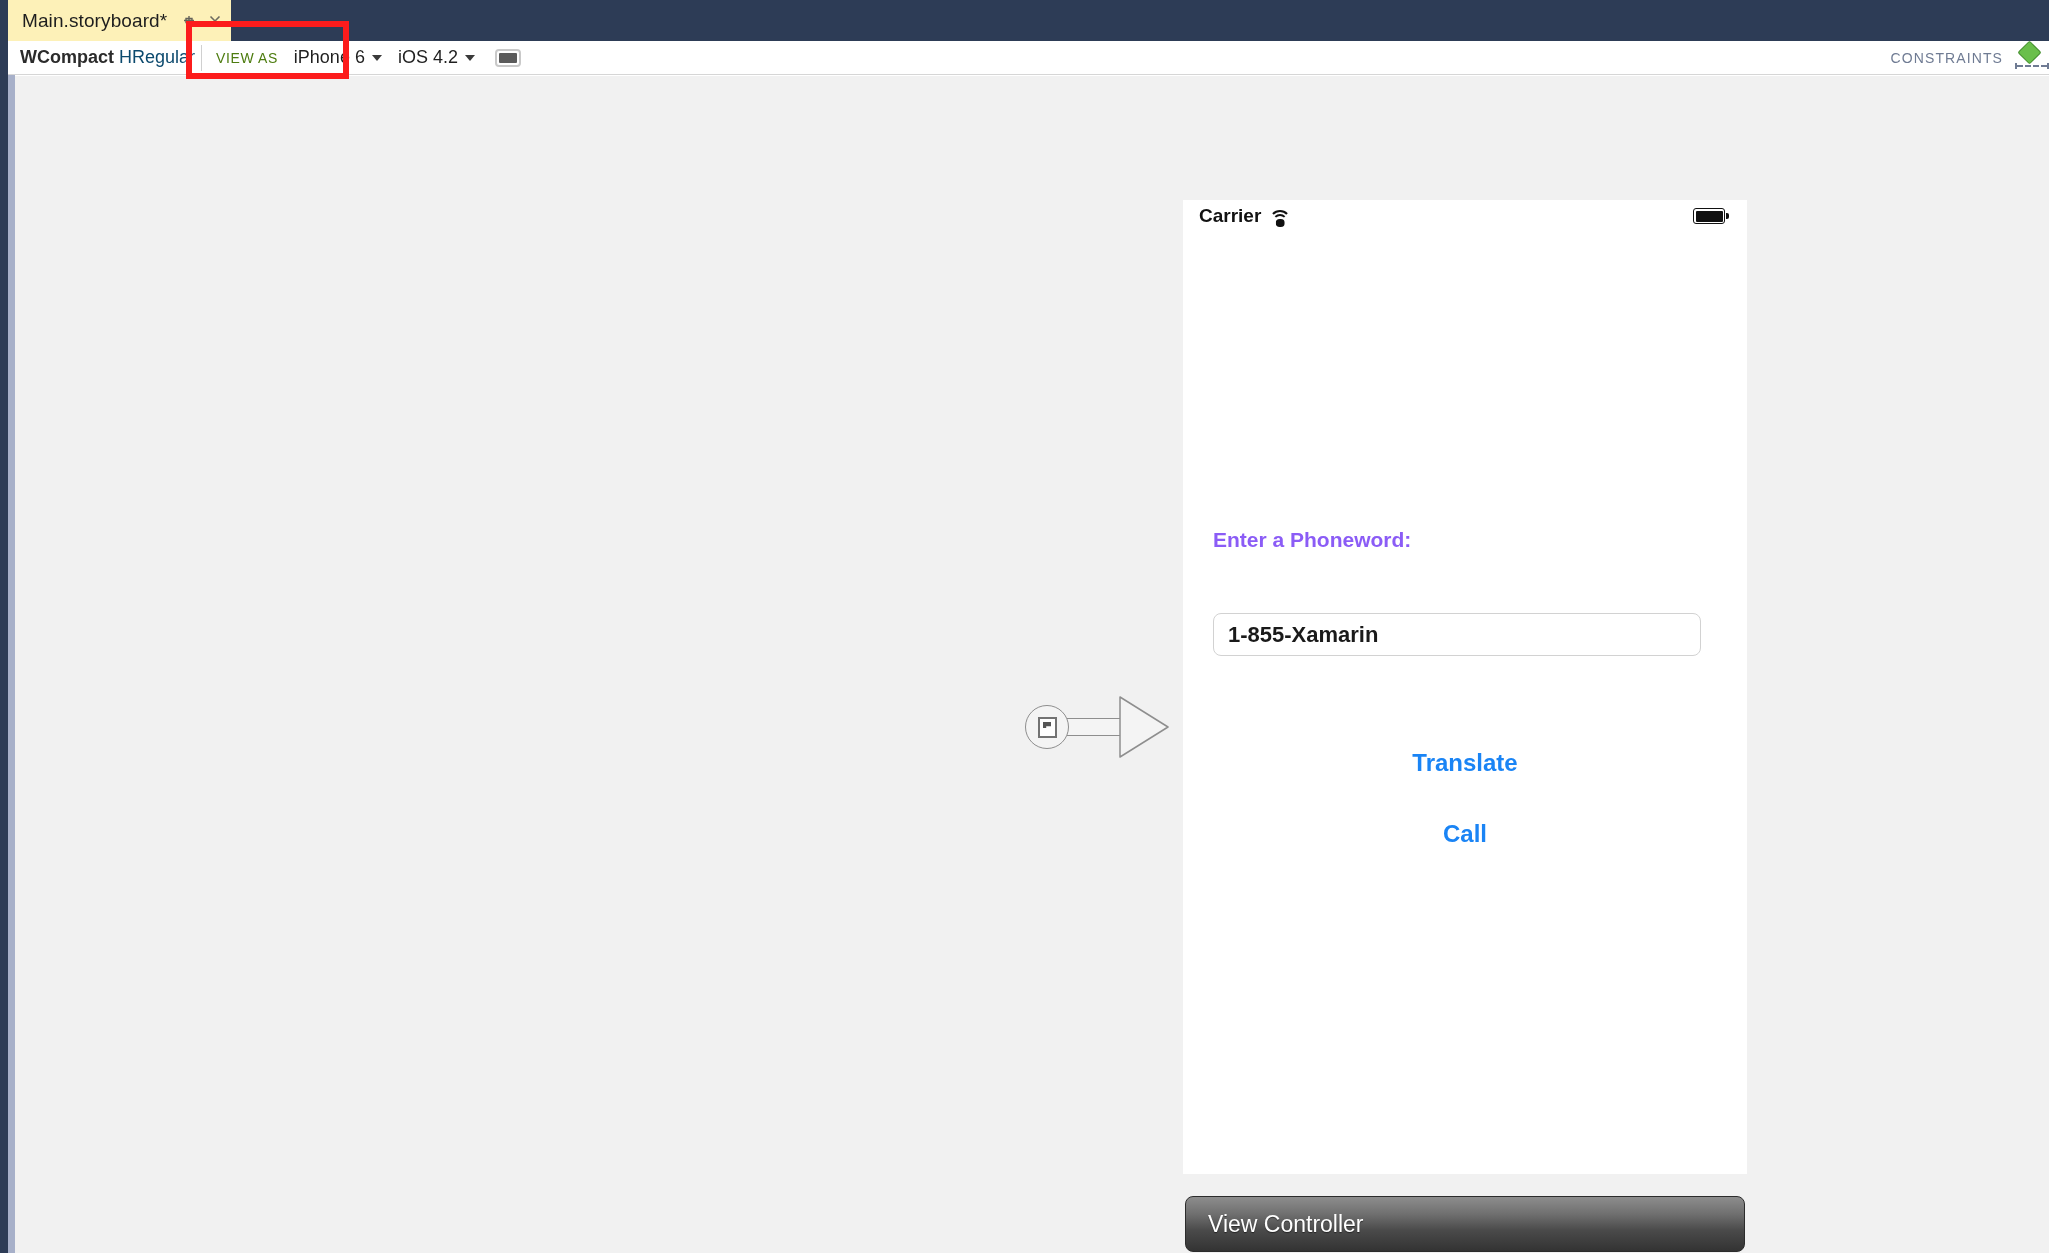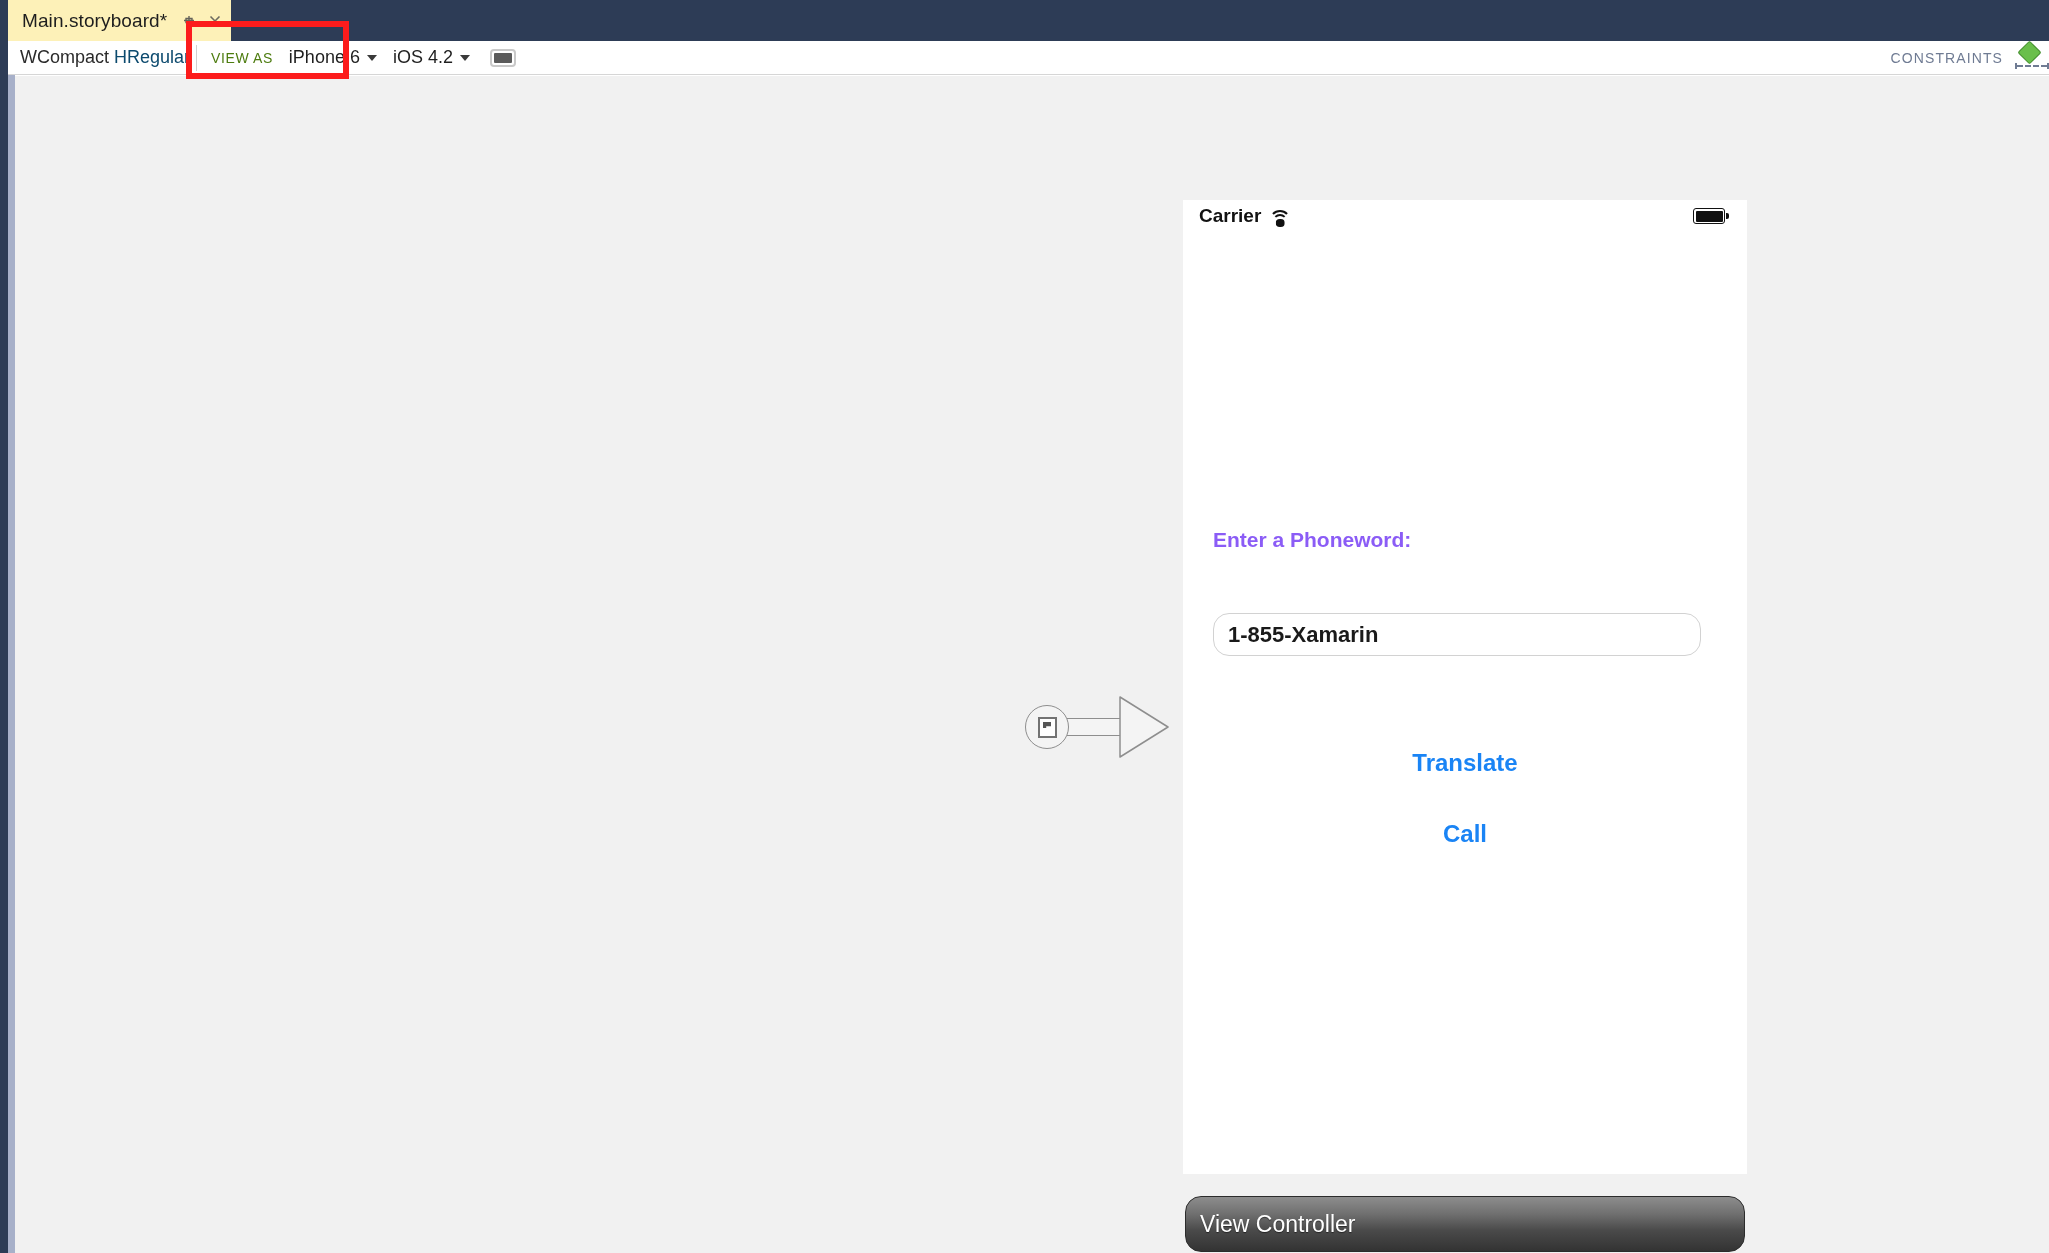--- a/index.html
+++ b/index.html
@@ -63,21 +63,21 @@
     border-bottom: 1px solid #d6d6d6;
     display: flex;
     align-items: center;
     box-sizing: border-box;
   }
   .size-class {
     font-size: 18px;
     padding-left: 12px;
     white-space: nowrap;
   }
-  .sc-strong { color: #2b2b2b; }
+  .sc-strong { color: #2b2b2b; font-weight: bold; }
   .sc-dim { color: #0c4a6e; }
 
   .tb-sep {
     width: 1px;
     height: 26px;
     background: #d0d0d0;
     margin: 0 14px 0 6px;
   }
   .viewas-label {
     font-size: 14px;
@@ -306,21 +306,21 @@
     left: 30px; top: 328px;
     font-size: 21px;
     color: #8b5cf6;
   }
   .phoneword-field {
     position: absolute;
     left: 30px; top: 413px;
     width: 488px; height: 43px;
     background: #ffffff;
     border: 1px solid #d2d2d2;
-    border-radius: 16px;
+    border-radius: 8px;
     box-sizing: border-box;
     display: flex;
     align-items: center;
     padding-left: 14px;
     font-size: 22px;
     color: #1a1a1a;
   }
   .ui-button {
     position: absolute;
     font-size: 24px;
@@ -328,27 +328,27 @@
     text-align: center;
     cursor: default;
   }
   .btn-translate { left: 0; top: 549px; width: 564px; }
   .btn-call      { left: 0; top: 620px; width: 564px; }
 
   .scene-bar {
     position: absolute;
     left: 2px; top: 1000px;
     width: 560px; height: 56px;
-    border-radius: 16px;
+    border-radius: 8px;
     background: linear-gradient(to bottom, #8d8d8d 0%, #6f6f6f 32%, #4a4a4a 62%, #333333 100%);
     border: 1px solid #2c2c2c;
     box-sizing: border-box;
     display: flex;
     align-items: center;
-    padding-left: 14px;
+    padding-left: 22px;
   }
   .scene-bar-label {
     color: #ffffff;
     font-size: 23px;
     text-shadow: 0 1px 1px rgba(0,0,0,.5);
   }
 
   
   .annotation-box {
     position: absolute;

